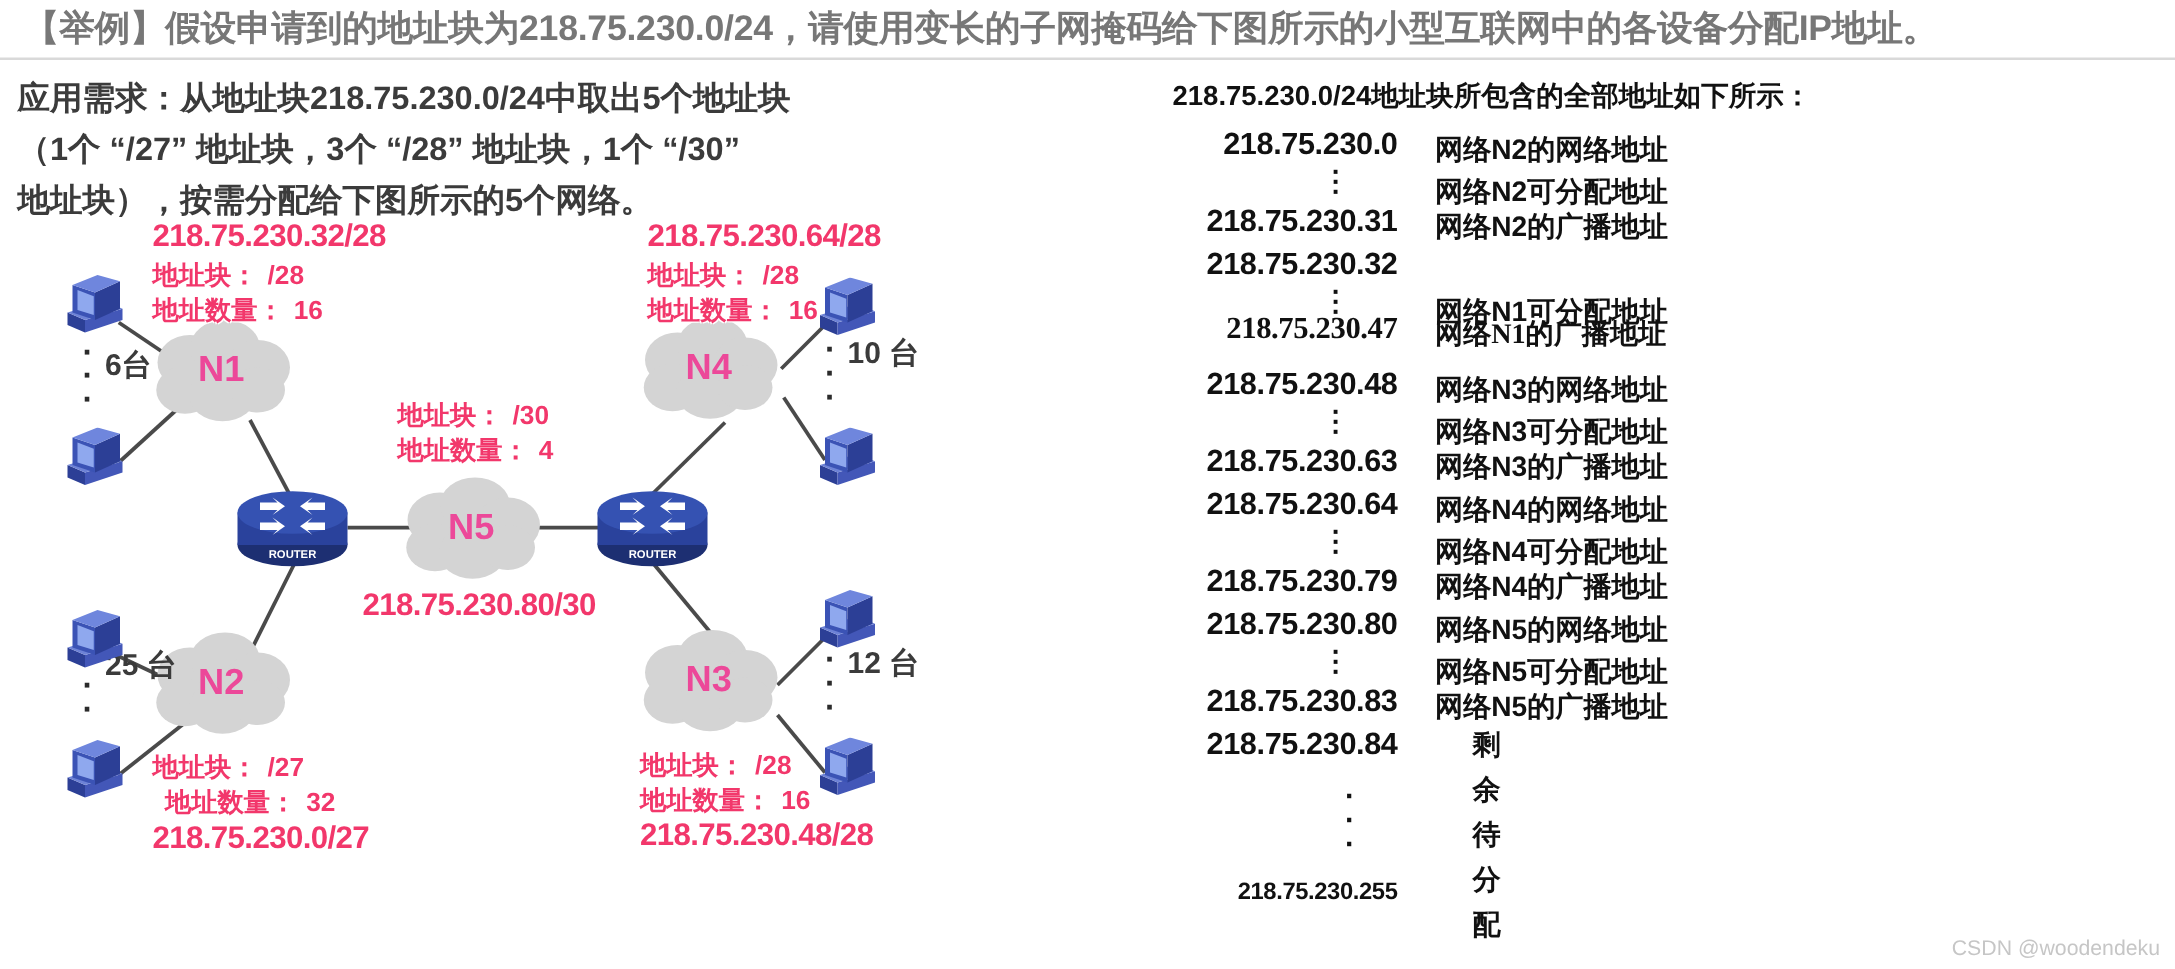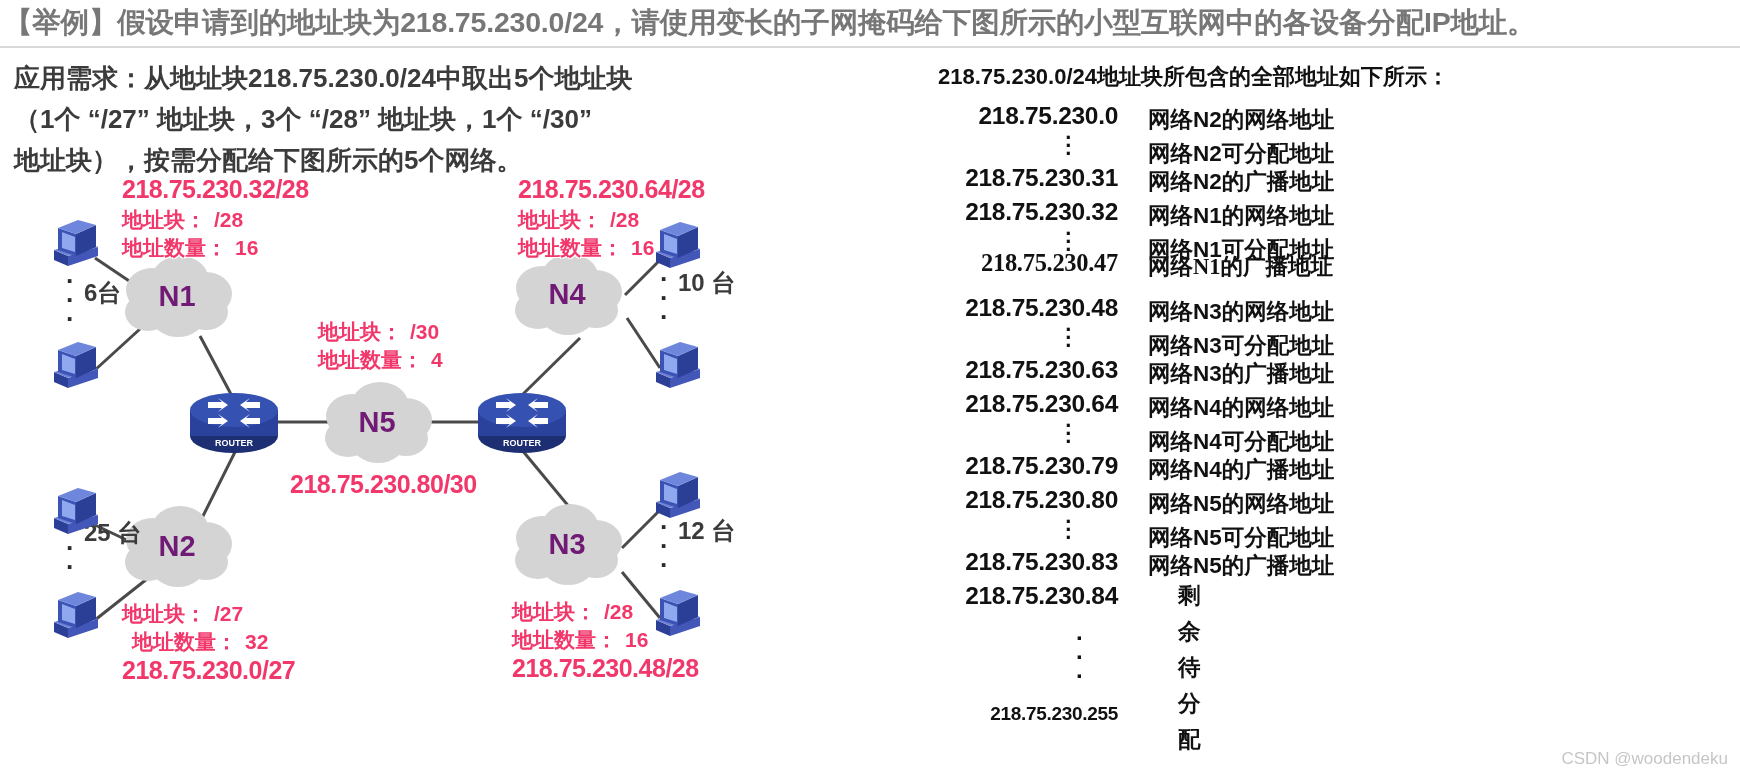--- a/index.html
+++ b/index.html
@@ -14,21 +14,21 @@
     font-family: "Liberation Sans", "DejaVu Sans", sans-serif;
     overflow: hidden;
   }
   .abs { position: absolute; }
 
   
   #title-bar {
     left: 0; top: 0;
     width: 1740px; height: 46px;
     display: flex; align-items: center;
-    padding-left: 4px;
+    padding-left: 19px;
     box-sizing: border-box;
   }
   #title-bar .title-text {
     font-size: 28.5px;
     font-weight: bold;
     color: #777777;
     white-space: nowrap;
     letter-spacing: -0.2px;
   }
   #title-rule {
@@ -48,21 +48,21 @@
   #requirement div { white-space: nowrap; }
 
   
   #diagram {
     left: 0px; top: 170px;
     width: 840px; height: 605px;
   }
   .cloud {
     position: absolute;
     display: flex; align-items: center; justify-content: center;
-    color: #701a75;
+    color: #ec4899;
     font-weight: bold;
     font-size: 29px;
   }
   .cloud svg { position: absolute; left: 0; top: 0; }
   .cloud span { position: relative; z-index: 2; }
 
   .pink {
     position: absolute;
     color: #f2376b;
     font-weight: bold;
@@ -446,21 +446,20 @@
           <span>·</span>
         </div>
         <div class="addr-desc">网络N2可分配地址</div>
       </div>
       <div class="addr-row" style="top: 106px;">
         <div class="addr-ip">218.75.230.31</div>
         <div class="addr-desc">网络N2的广播地址</div>
       </div>
       <div class="addr-row" style="top: 140px;">
         <div class="addr-ip">218.75.230.32</div>
-        <div class="addr-desc">网络N1的网络地址</div>
       </div>
       <div class="addr-row" style="top: 174px;">
         <div class="addr-dots">
           <span>·</span>
           <span>·</span>
           <span>·</span>
         </div>
         <div class="addr-desc">网络N1可分配地址</div>
       </div>
       <div class="addr-row" style="top: 191px; font-family: Liberation Serif, serif;">

